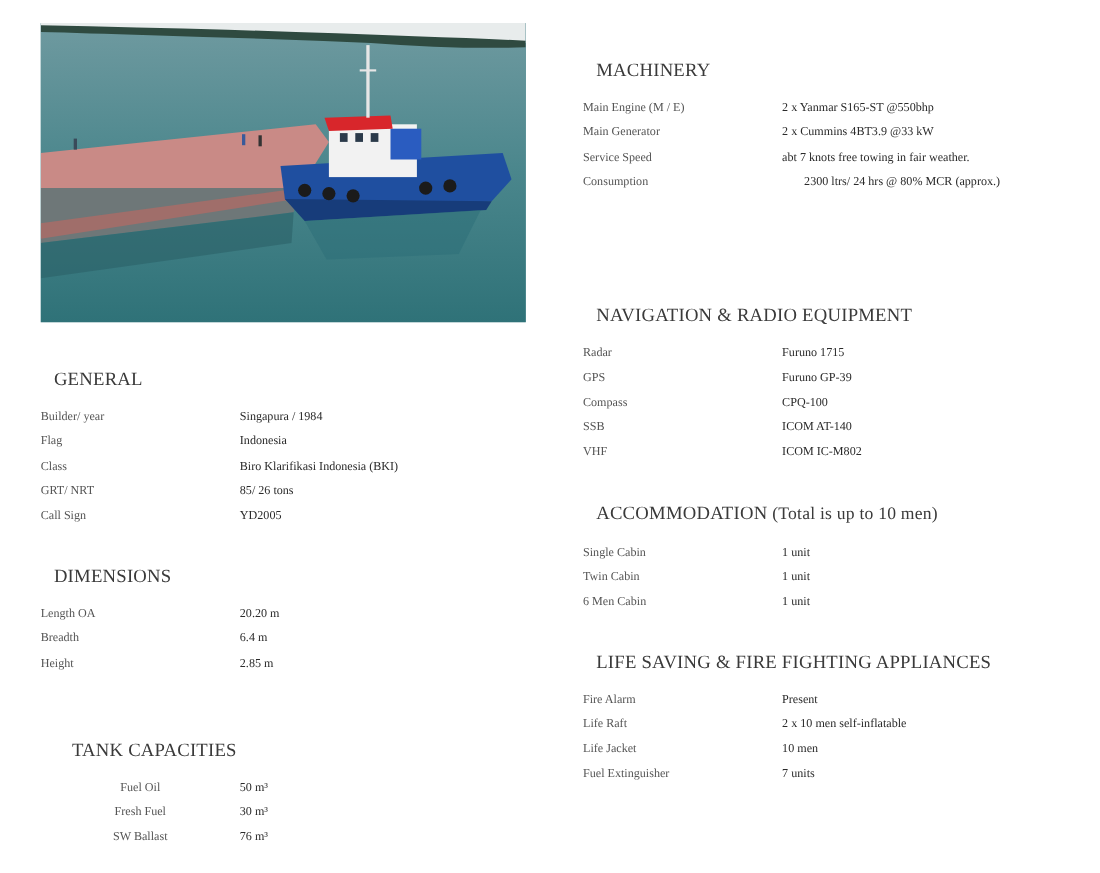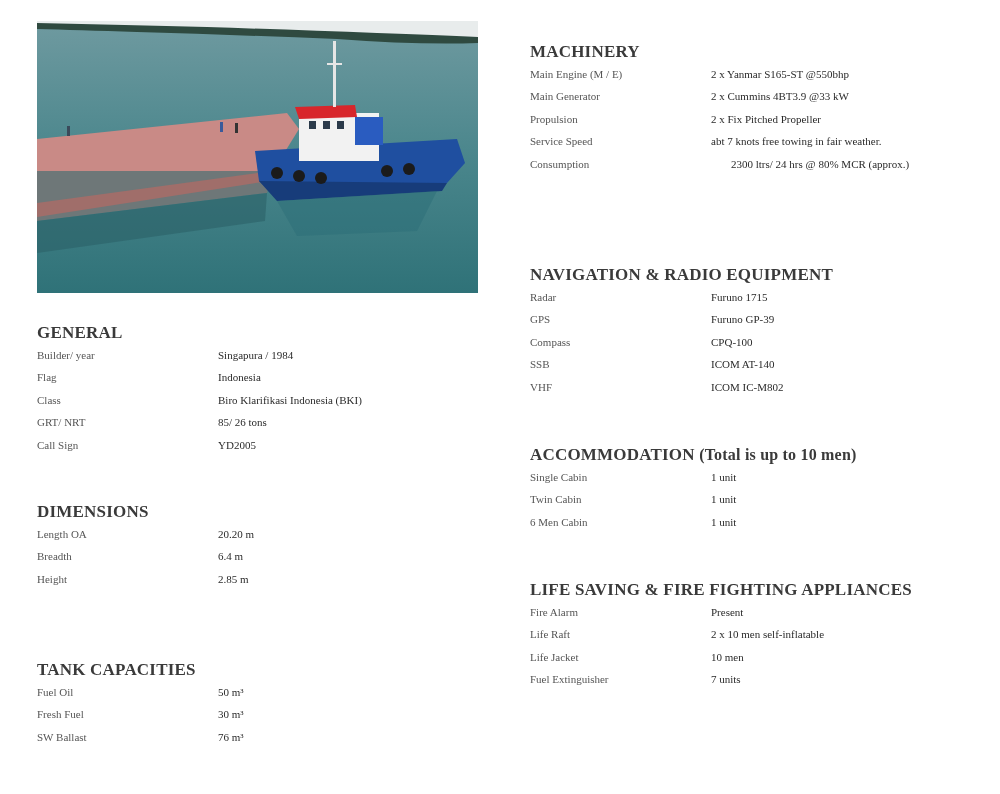--- a/index.html
+++ b/index.html
@@ -9,21 +9,21 @@
       color: #2b2b2b;
     }
     .photo {
       position: absolute; left: 37px; top: 21px; width: 441px; height: 272px;
       overflow: hidden; background: #3f7f86;
     }
     .photo svg { display: block; width: 100%; height: 100%; }
 
     .section { position: absolute; }
     .section h2 {
-      margin: 0; font-size: 17px; font-weight: bold; letter-spacing: 0.2px;
+      margin: 12px; font-size: 17px; font-weight: normal; letter-spacing: 0.2px;
       color: #3a3a3a; line-height: 22px; white-space: nowrap;
     }
     .section h2 .sub { font-size: 16px; text-align: center; }
     .row { display: flex; font-size: 11px; line-height: 22.4px; }
     .row .k { color: #555; flex: 0 0 auto; }
     .row .v { font-weight: normal; color: #2a2a2a; }
     .left .row .k { width: 181px; }
     .right .row .k { width: 181px; }
     .right .row .v.wrap { width: 254px; }
     .justify { text-align: justify; text-align-last: left; margin-left: 20px; }
@@ -111,21 +111,21 @@
   <div class="row">
       <span class="k">Breadth</span>
       <span class="v">6.4 m</span>
     </div>
   <div class="row">
       <span class="k">Height</span>
       <span class="v">2.85 m</span>
     </div>
 </div>
 
-<div class="section left" style="left:37px; top:659px;">
+<div class="section left" style="left:37px; top:659px;text-align:center;">
   <h2>TANK CAPACITIES</h2>
   <div class="row">
       <span class="k">Fuel Oil</span>
       <span class="v">50 m³</span>
     </div>
   <div class="row">
       <span class="k">Fresh Fuel</span>
       <span class="v">30 m³</span>
     </div>
   <div class="row">
@@ -138,24 +138,20 @@
   <h2>MACHINERY</h2>
   <div class="row">
       <span class="k">Main Engine (M / E)</span>
       <span class="v">2 x Yanmar S165-ST @550bhp</span>
     </div>
   <div class="row">
       <span class="k">Main Generator</span>
       <span class="v">2 x Cummins 4BT3.9 @33 kW</span>
     </div>
   <div class="row">
-      <span class="k">Propulsion</span>
-      <span class="v">2 x Fix Pitched Propeller</span>
-    </div>
-  <div class="row">
       <span class="k">Service Speed</span>
       <span class="v wrap">abt 7 knots free towing in fair weather.</span>
     </div>
   <div class="row">
       <span class="k">Consumption</span>
       <span class="v wrap justify">2300 ltrs/ 24 hrs @ 80% MCR (approx.)</span>
     </div>
 </div>
 
 <div class="section right" style="left:530px; top:264px;">

